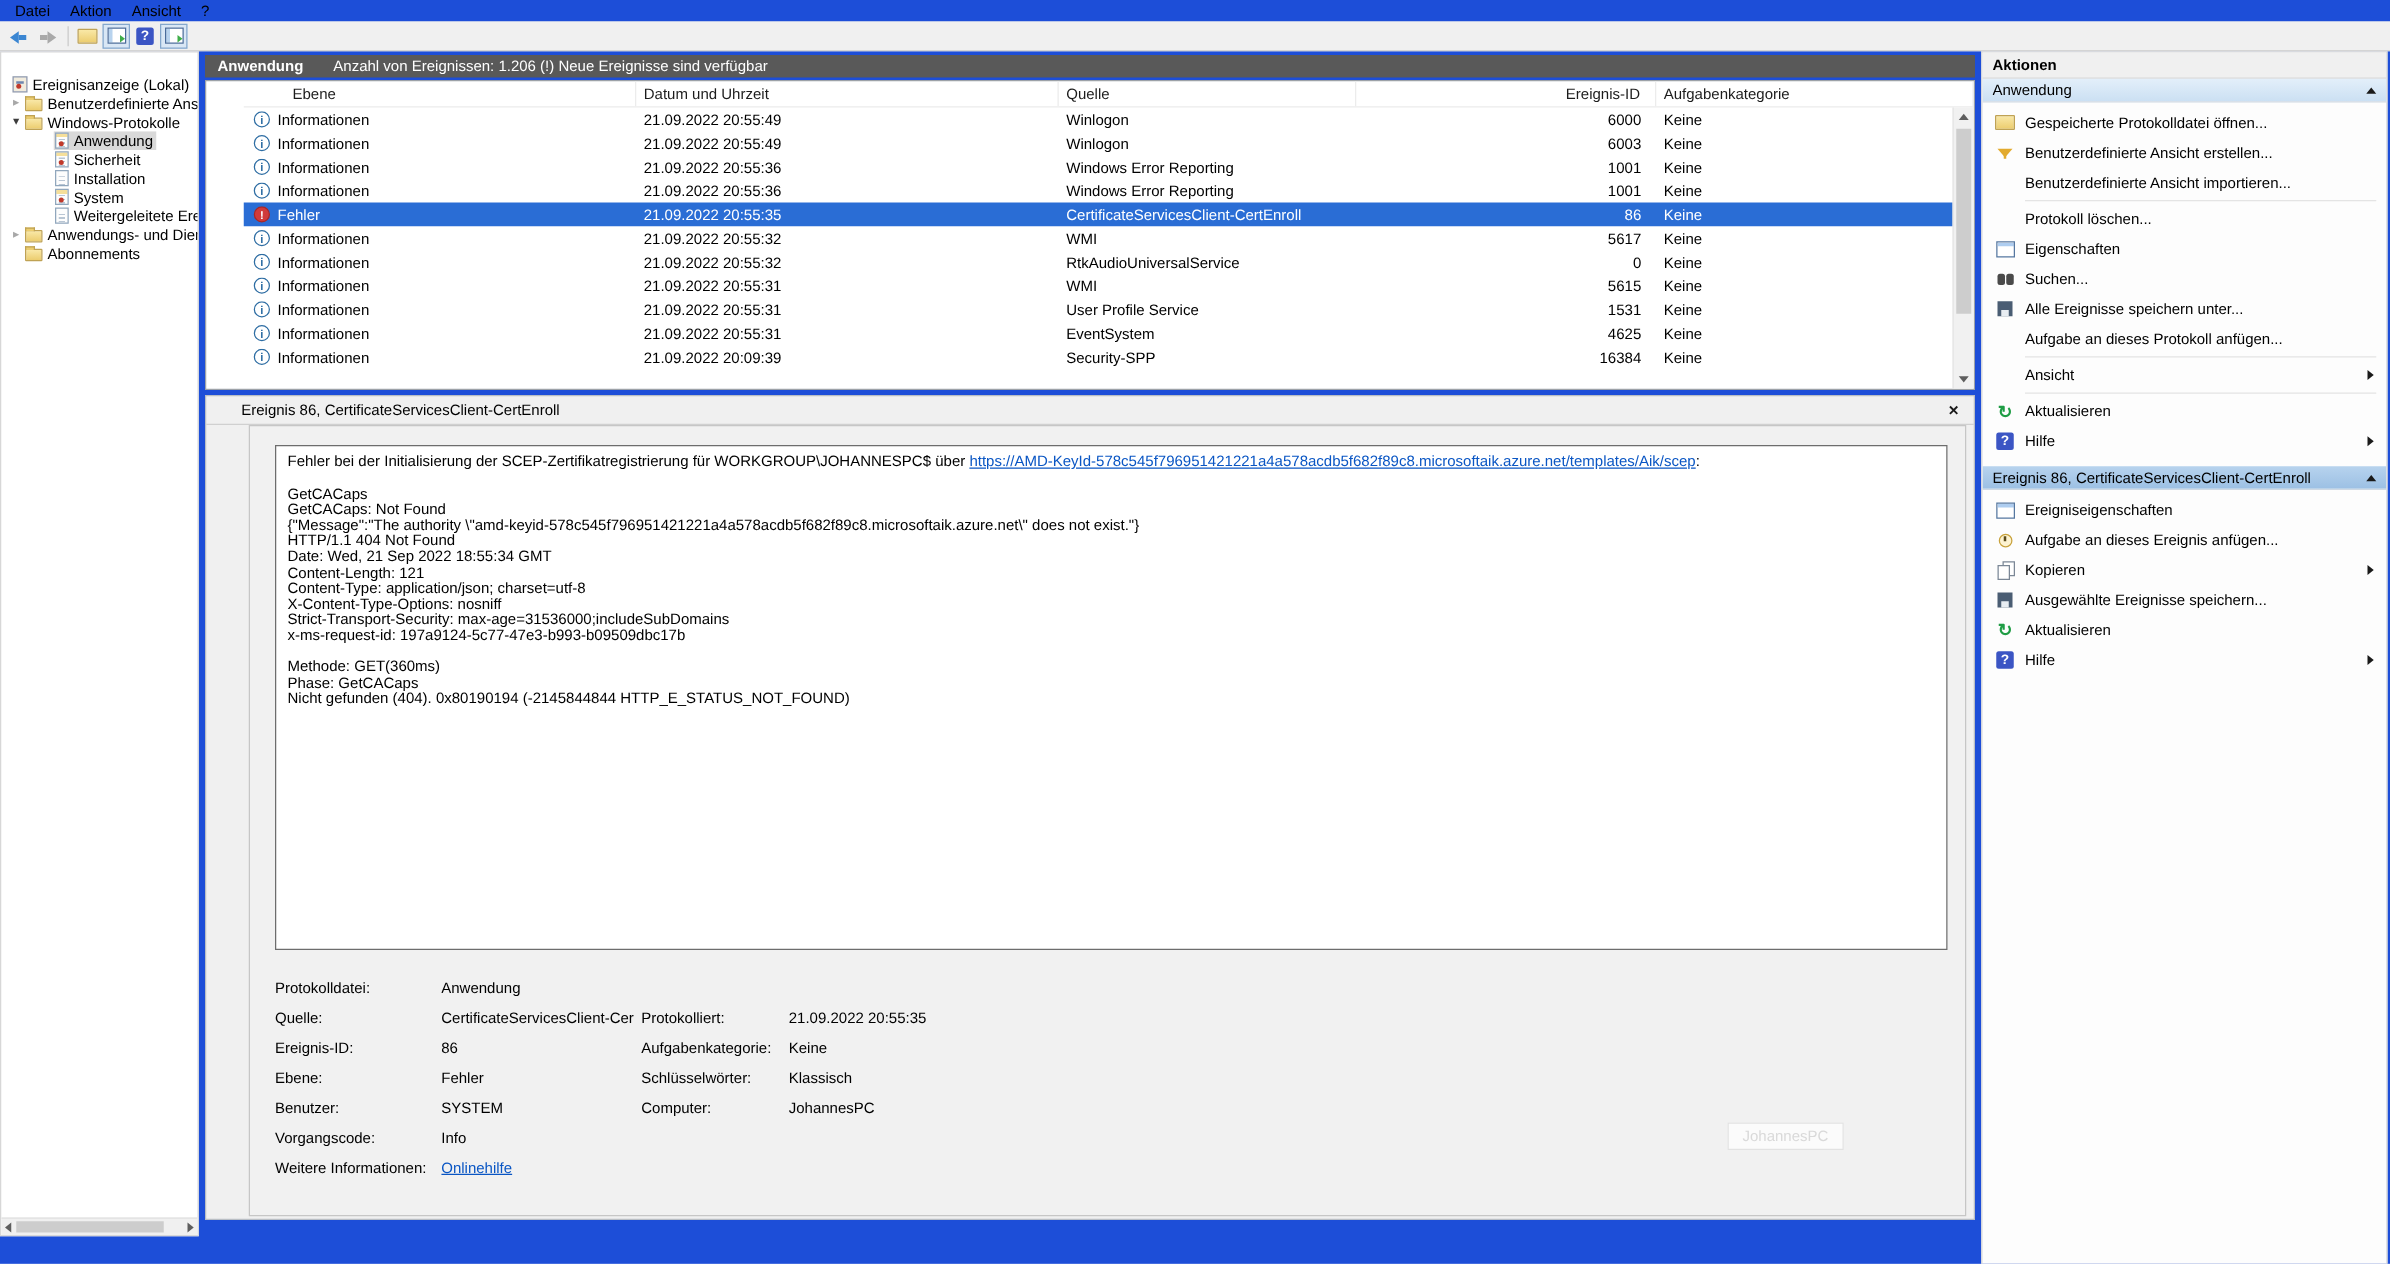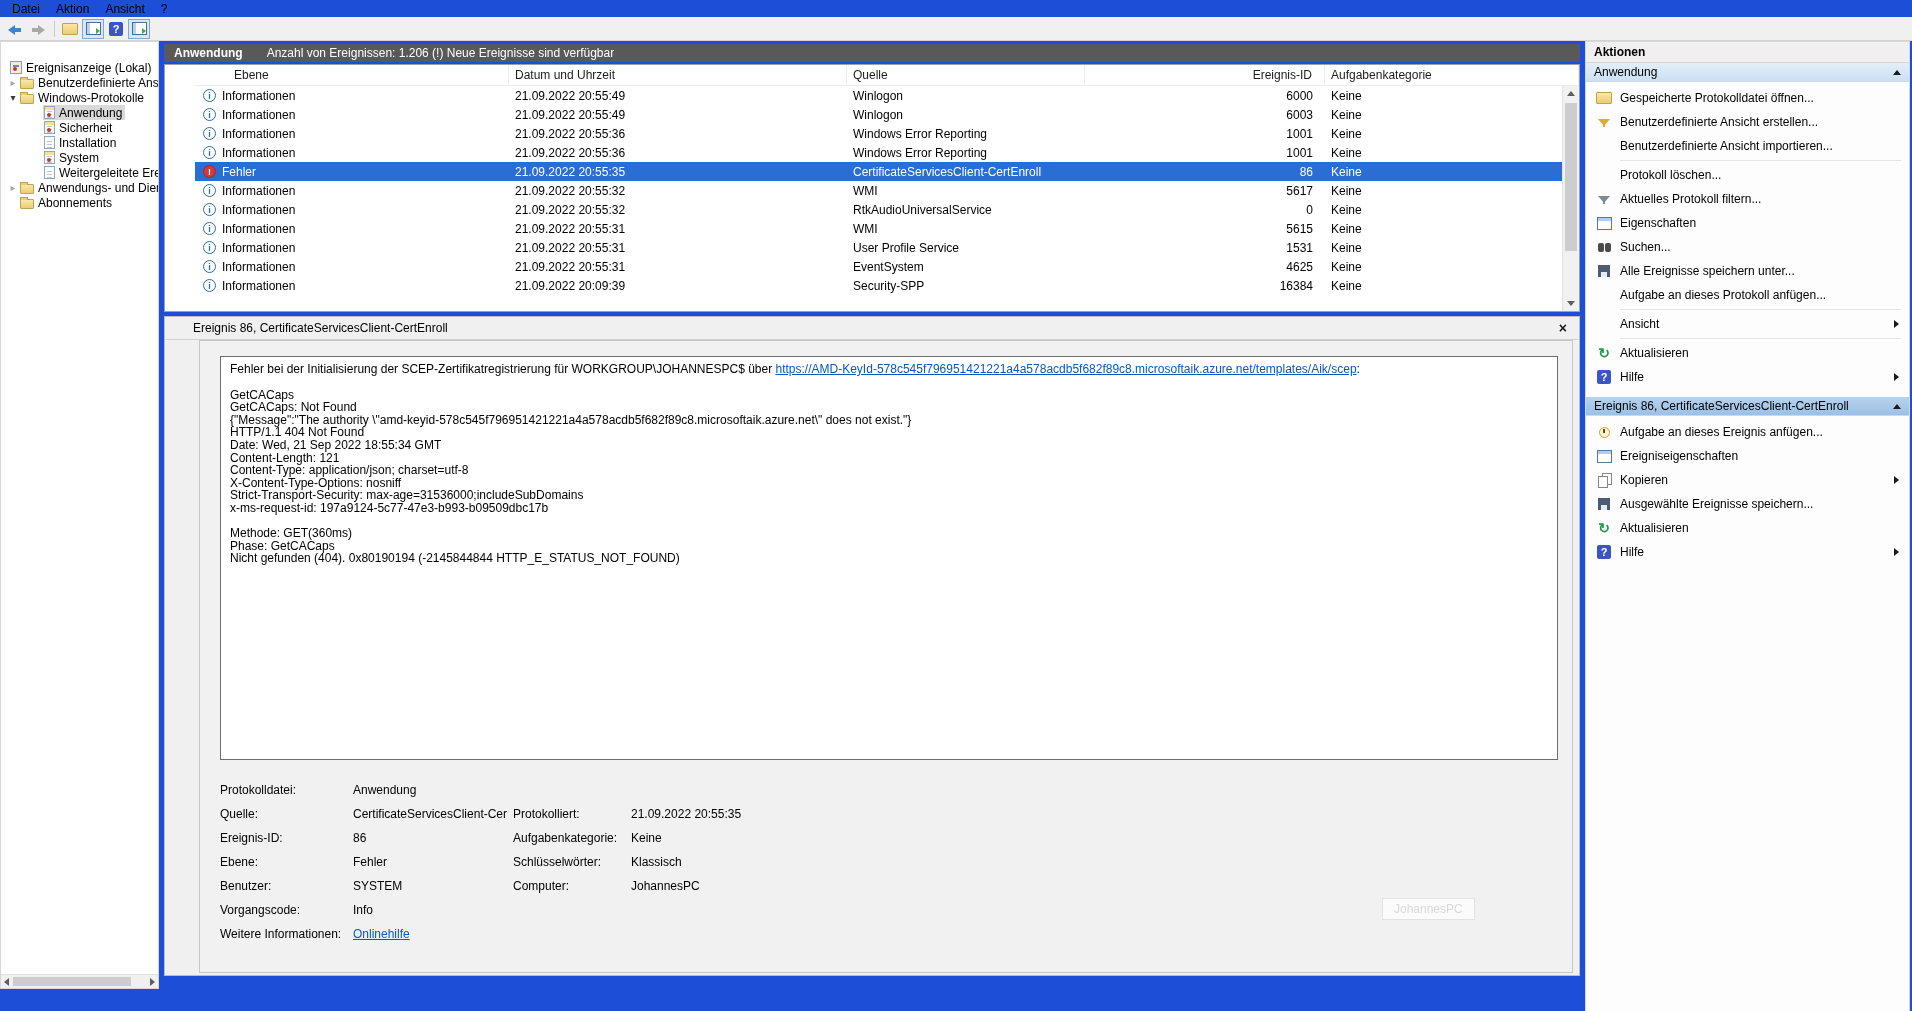--- a/index.html
+++ b/index.html
@@ -475,25 +475,20 @@
     <span class="action-label">Benutzerdefinierte Ansicht importieren...</span>
 
   </div>
 <div class="action-sep"></div>
   <div class="action-item">
     <span class="action-icon"></span>
     <span class="action-label">Protokoll löschen...</span>
 
   </div>
 
-  <div class="action-item">
-    <span class="action-icon ai-filter-icon"></span>
-    <span class="action-label">Aktuelles Protokoll filtern...</span>
-
-  </div>
 
   <div class="action-item">
     <span class="action-icon ai-properties-icon"></span>
     <span class="action-label">Eigenschaften</span>
 
   </div>
 
   <div class="action-item">
     <span class="action-icon ai-find-icon"></span>
     <span class="action-label">Suchen...</span>
@@ -532,28 +527,28 @@
 </div>
   </div>
 
   <div class="action-section">
     <div class="section-header selected">
       <span class="section-header-label">Ereignis 86, CertificateServicesClient-CertEnroll</span>
       <span class="collapse-arrow"></span>
     </div>
     <div class="action-items">
   <div class="action-item">
+    <span class="action-icon ai-properties-icon"></span>
+    <span class="action-label">Ereigniseigenschaften</span>
+
+  </div>
+
+  <div class="action-item">
     <span class="action-icon ai-attach-task-icon"></span>
     <span class="action-label">Aufgabe an dieses Ereignis anfügen...</span>
-
-  </div>
-
-  <div class="action-item">
-    <span class="action-icon ai-properties-icon"></span>
-    <span class="action-label">Ereigniseigenschaften</span>
 
   </div>
 
   <div class="action-item">
     <span class="action-icon ai-copy-icon"></span>
     <span class="action-label">Kopieren</span>
     <span class="submenu-arrow"></span>
   </div>
 
   <div class="action-item">

